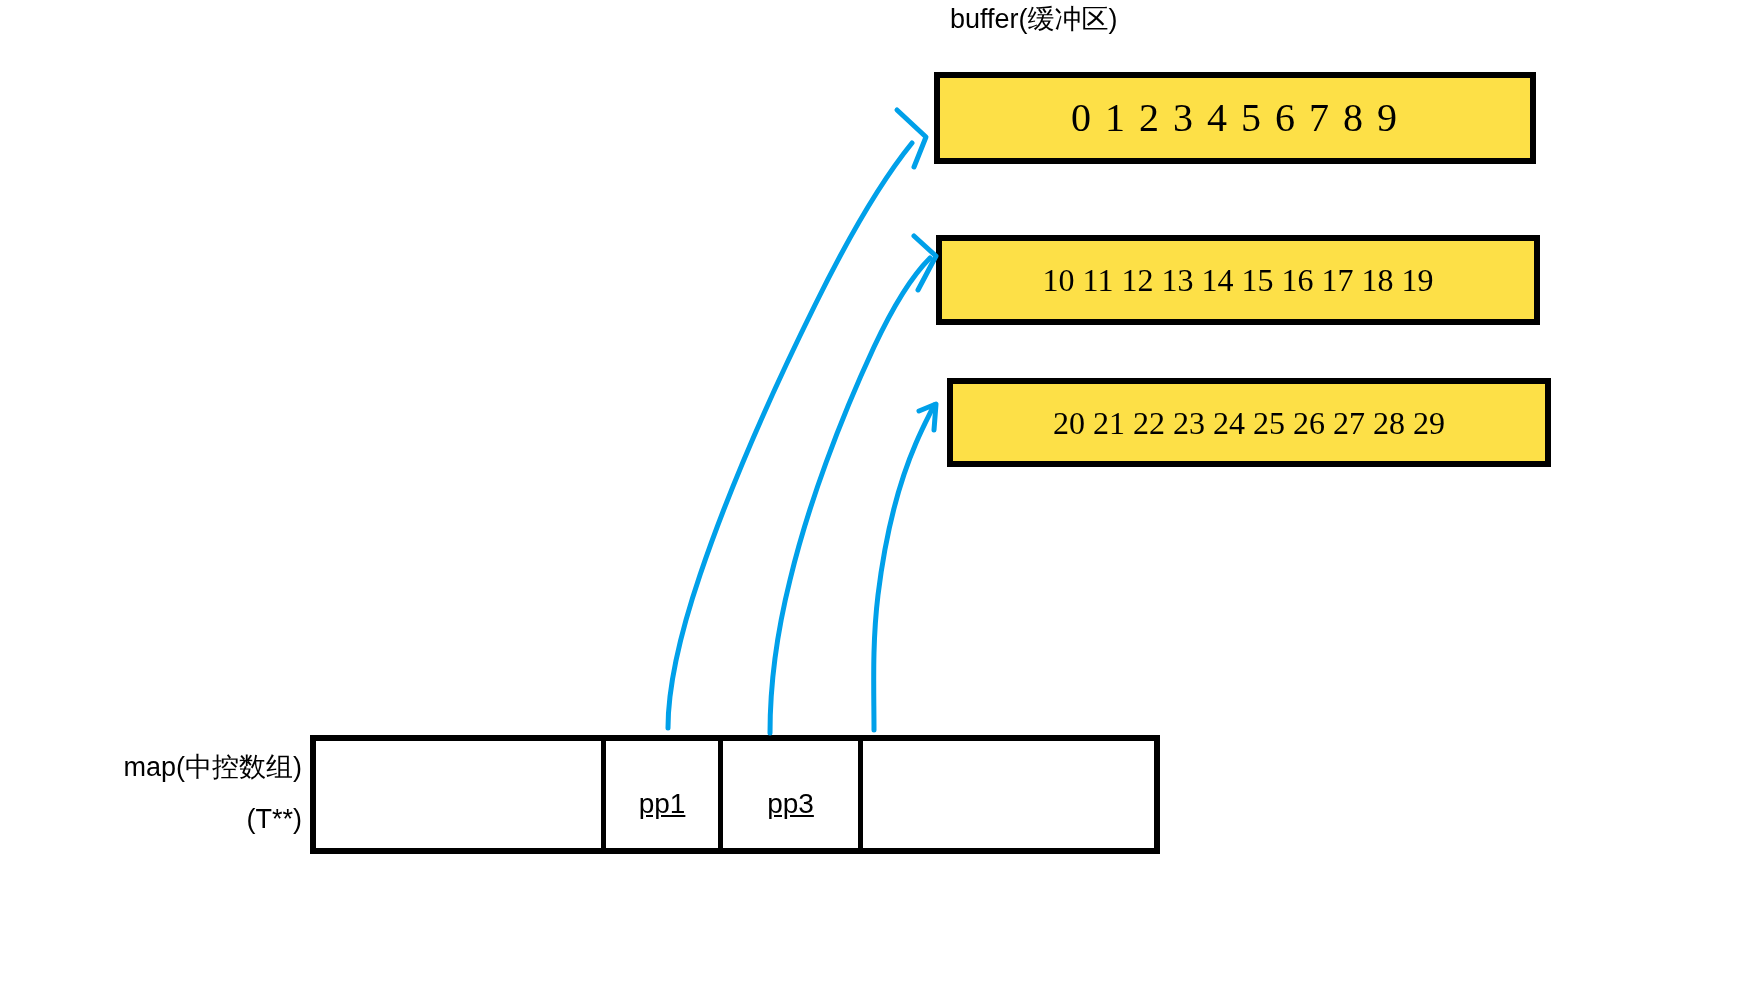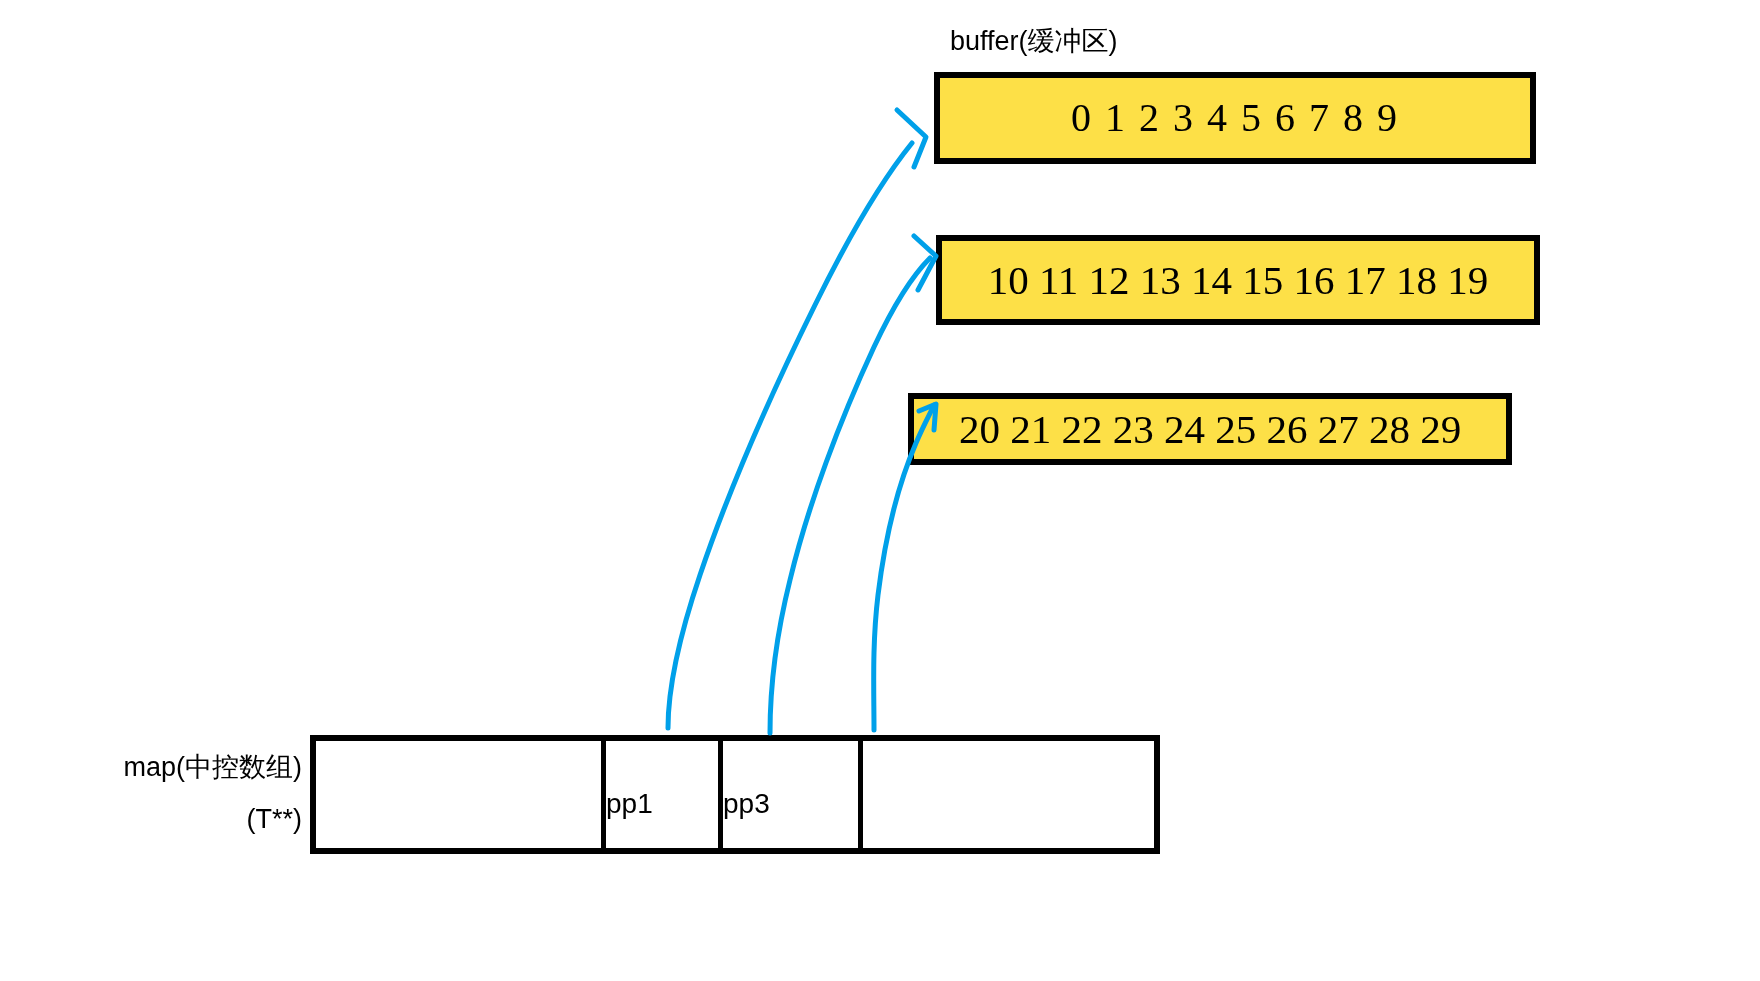--- a/index.html
+++ b/index.html
@@ -37,21 +37,21 @@
   .buffer-row-text{
     width:100%;
     text-align:center;
     font-family:"Liberation Serif","DejaVu Serif",serif;
     font-size:40px;
     line-height:1;
     white-space:nowrap;
     letter-spacing:2px;
   }
   .buffer-row-text.wide{
-    font-size:41px;
+    font-size:32px;
     letter-spacing:0px;
   }
 
   
   .template-label{
     position:absolute;
     font-size:37px;
     line-height:1;
     white-space:nowrap;
   }
@@ -71,50 +71,51 @@
     box-sizing:border-box;
     border:6px solid #000;
     background:#fff;
     display:flex;
     align-items:stretch;
   }
   .map-cell{
     box-sizing:border-box;
     display:flex;
     align-items:center;
-    justify-content:flex-start;
+    justify-content:center;
     font-size:28px;
     font-family:"Liberation Sans","DejaVu Sans",sans-serif;
     color:#000;
     border-right:5px solid #000;
     position:relative;
+    text-decoration:underline;
   }
   .map-cell:last-child{border-right:none;}
   .map-cell .cell-text{
     position:relative;
     top:9px;
     white-space:nowrap;
   }
 </style>
 </head>
 <body>
 
 <div id="canvas">
 
-  <div class="buffer-title" style="left:950px;top:28px;text-align:center;">buffer(缓冲区)</div>
+  <div class="buffer-title" style="left:950px;top:6px;text-align:center;">buffer(缓冲区)</div>
 
   <div class="buffer-box" style="left:934px;top:72px;width:602px;height:92px;">
     <div class="buffer-row-text">0 1 2 3 4 5 6 7 8 9</div>
   </div>
 
   <div class="buffer-box" style="left:936px;top:235px;width:604px;height:90px;">
     <div class="buffer-row-text wide">10 11 12 13 14 15 16 17 18 19</div>
   </div>
 
-  <div class="buffer-box" style="left:908px;top:378px;width:604px;height:72px;margin-top:15px;">
+  <div class="buffer-box" style="left:947px;top:378px;width:604px;height:89px;">
     <div class="buffer-row-text wide">20 21 22 23 24 25 26 27 28 29</div>
   </div>
 
 
   <div class="map-label" style="left:0px;top:754px;width:302px;">map(中控数组)</div>
 
   <div class="map-label" style="left:0px;top:806px;width:302px;">(T**)</div>
 
   <div id="map-array" style="left:310px;top:735px;width:850px;height:119px;">
     <div class="map-cell" style="width:290px;">

